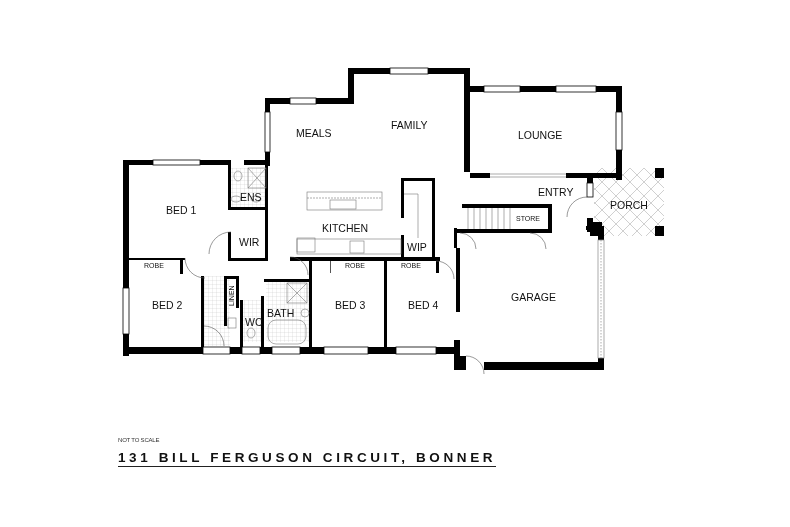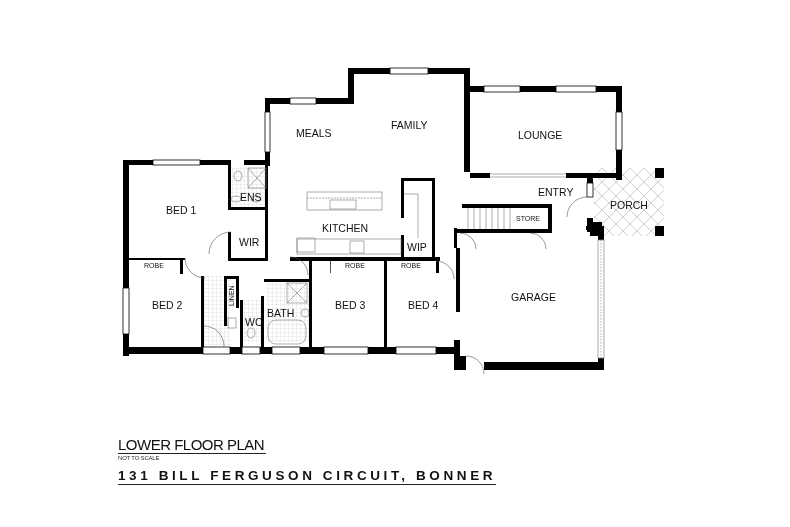--- a/index.html
+++ b/index.html
@@ -220,16 +220,15 @@
     <text class="lbl small" x="0" y="0" transform="translate(234,306) rotate(-90)">LINEN</text>
     <text class="lbl room" x="245" y="326">WC</text>
     <text class="lbl room" x="267" y="317">BATH</text>
     <text class="lbl room" x="335" y="309">BED 3</text>
     <text class="lbl room" x="408" y="309">BED 4</text>
     <text class="lbl room" x="511" y="301">GARAGE</text>
   </g>
 </svg>
 
 <div class="title-block">
-  <div class="plan-title">LOWER FLOOR PLAN</div>
   <div class="plan-scale">NOT TO SCALE</div>
   <div class="address">131 BILL FERGUSON CIRCUIT, BONNER</div>
 </div>
 
 </body></html>

